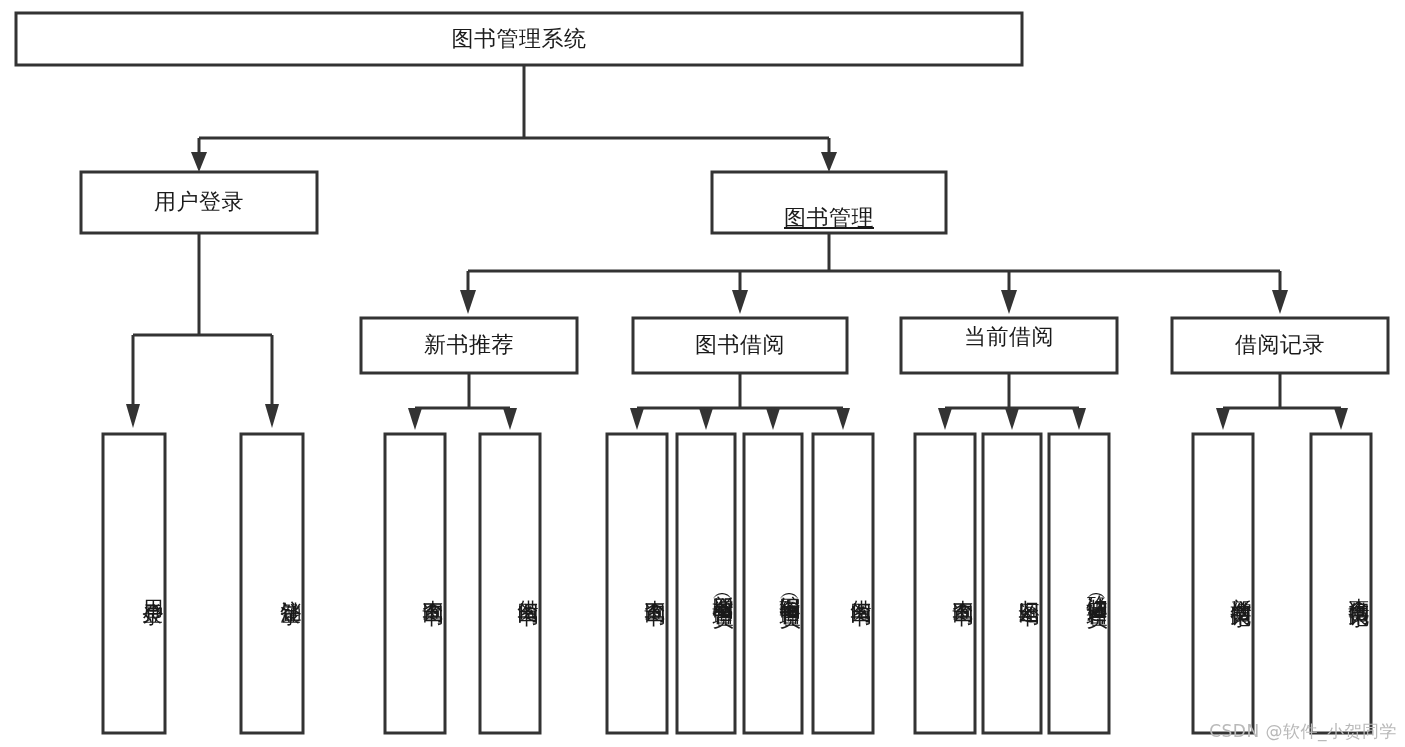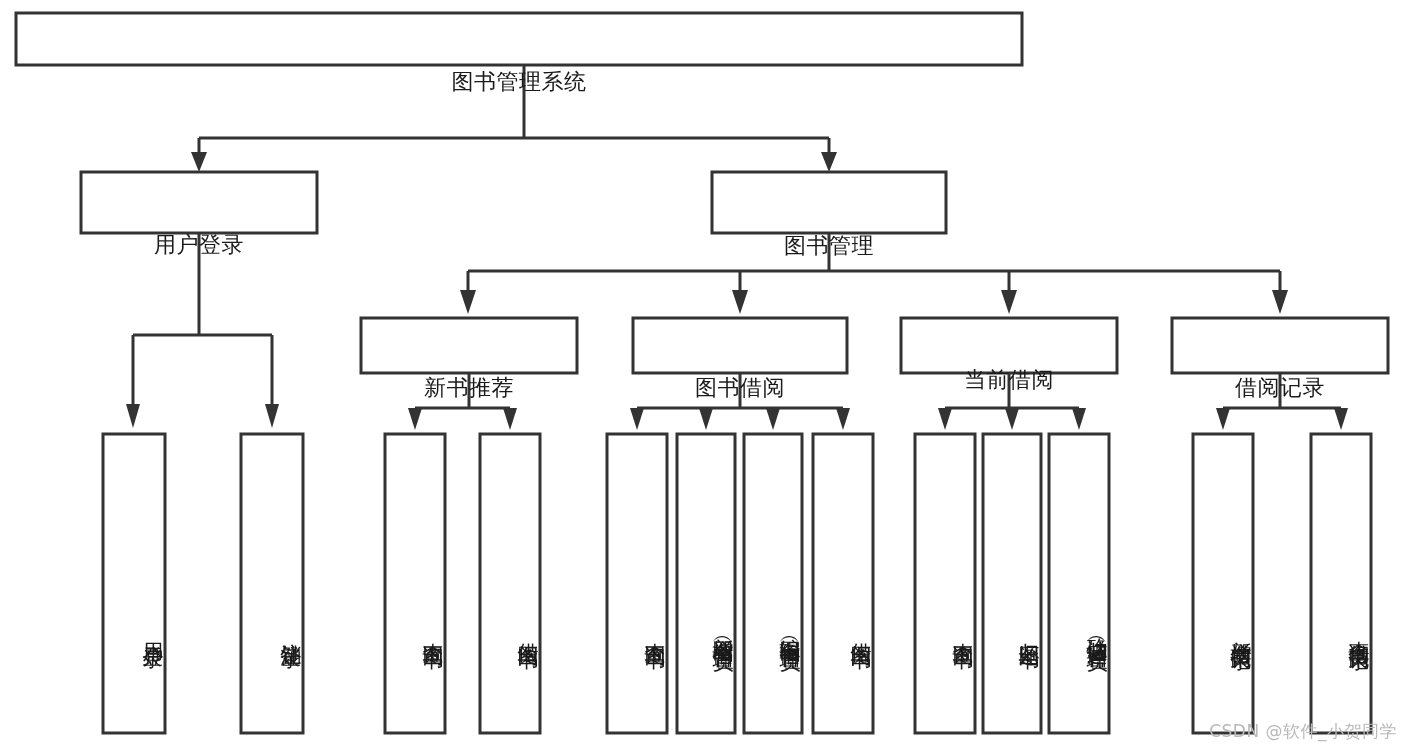--- a/index.html
+++ b/index.html
@@ -41,21 +41,20 @@
   }
   .node-label {
     position: absolute;
     display: flex;
     align-items: center;
     justify-content: center;
     color: #1a1a1a;
     font-family: "DejaVu Sans", "Liberation Sans", sans-serif;
     pointer-events: none;
     box-sizing: border-box;
-    margin-top: 43px;
   }
   .node-label.horizontal {
     font-size: 22px;
     line-height: 1.1;
     letter-spacing: 0.5px;
   }
   .node-label.vertical {
     writing-mode: vertical-rl;
     text-orientation: upright;
     font-size: 21px;
@@ -162,21 +161,21 @@
     <rect class="node-box" x="983" y="434" width="58" height="299"></rect>
     <rect class="node-box" x="1049" y="434" width="60" height="299"></rect>
 
     <rect class="node-box" x="1193" y="434" width="60" height="299"></rect>
     <rect class="node-box" x="1311" y="434" width="60" height="299"></rect>
   </svg>
 
   <div class="node-label horizontal" style="left:16px; top:13px; width:1006px; height:52px;">图书管理系统</div>
 
   <div class="node-label horizontal" style="left:81px; top:172px; width:236px; height:61px;">用户登录</div>
-  <div class="node-label horizontal" style="left:712px; top:173px; width:234px; height:61px;">图书管理</div>
+  <div class="node-label horizontal" style="left:712px; top:188px; width:234px; height:61px;text-decoration:underline;">图书管理</div>
 
   <div class="node-label horizontal" style="left:361px; top:318px; width:216px; height:55px;text-align:center;">新书推荐</div>
   <div class="node-label horizontal" style="left:633px; top:318px; width:214px; height:55px;">图书借阅</div>
   <div class="node-label horizontal" style="left:901px; top:318px; width:216px; height:39px;">当前借阅</div>
   <div class="node-label horizontal" style="left:1172px; top:318px; width:216px; height:55px;">借阅记录</div>
 
   <div class="node-label vertical" style="left:103px; top:434px; width:62px; height:299px;">用户登录</div>
   <div class="node-label vertical" style="left:241px; top:434px; width:62px; height:299px;">注销登录</div>
 
   <div class="node-label vertical" style="left:385px; top:434px; width:60px; height:299px;">查询图书</div>

